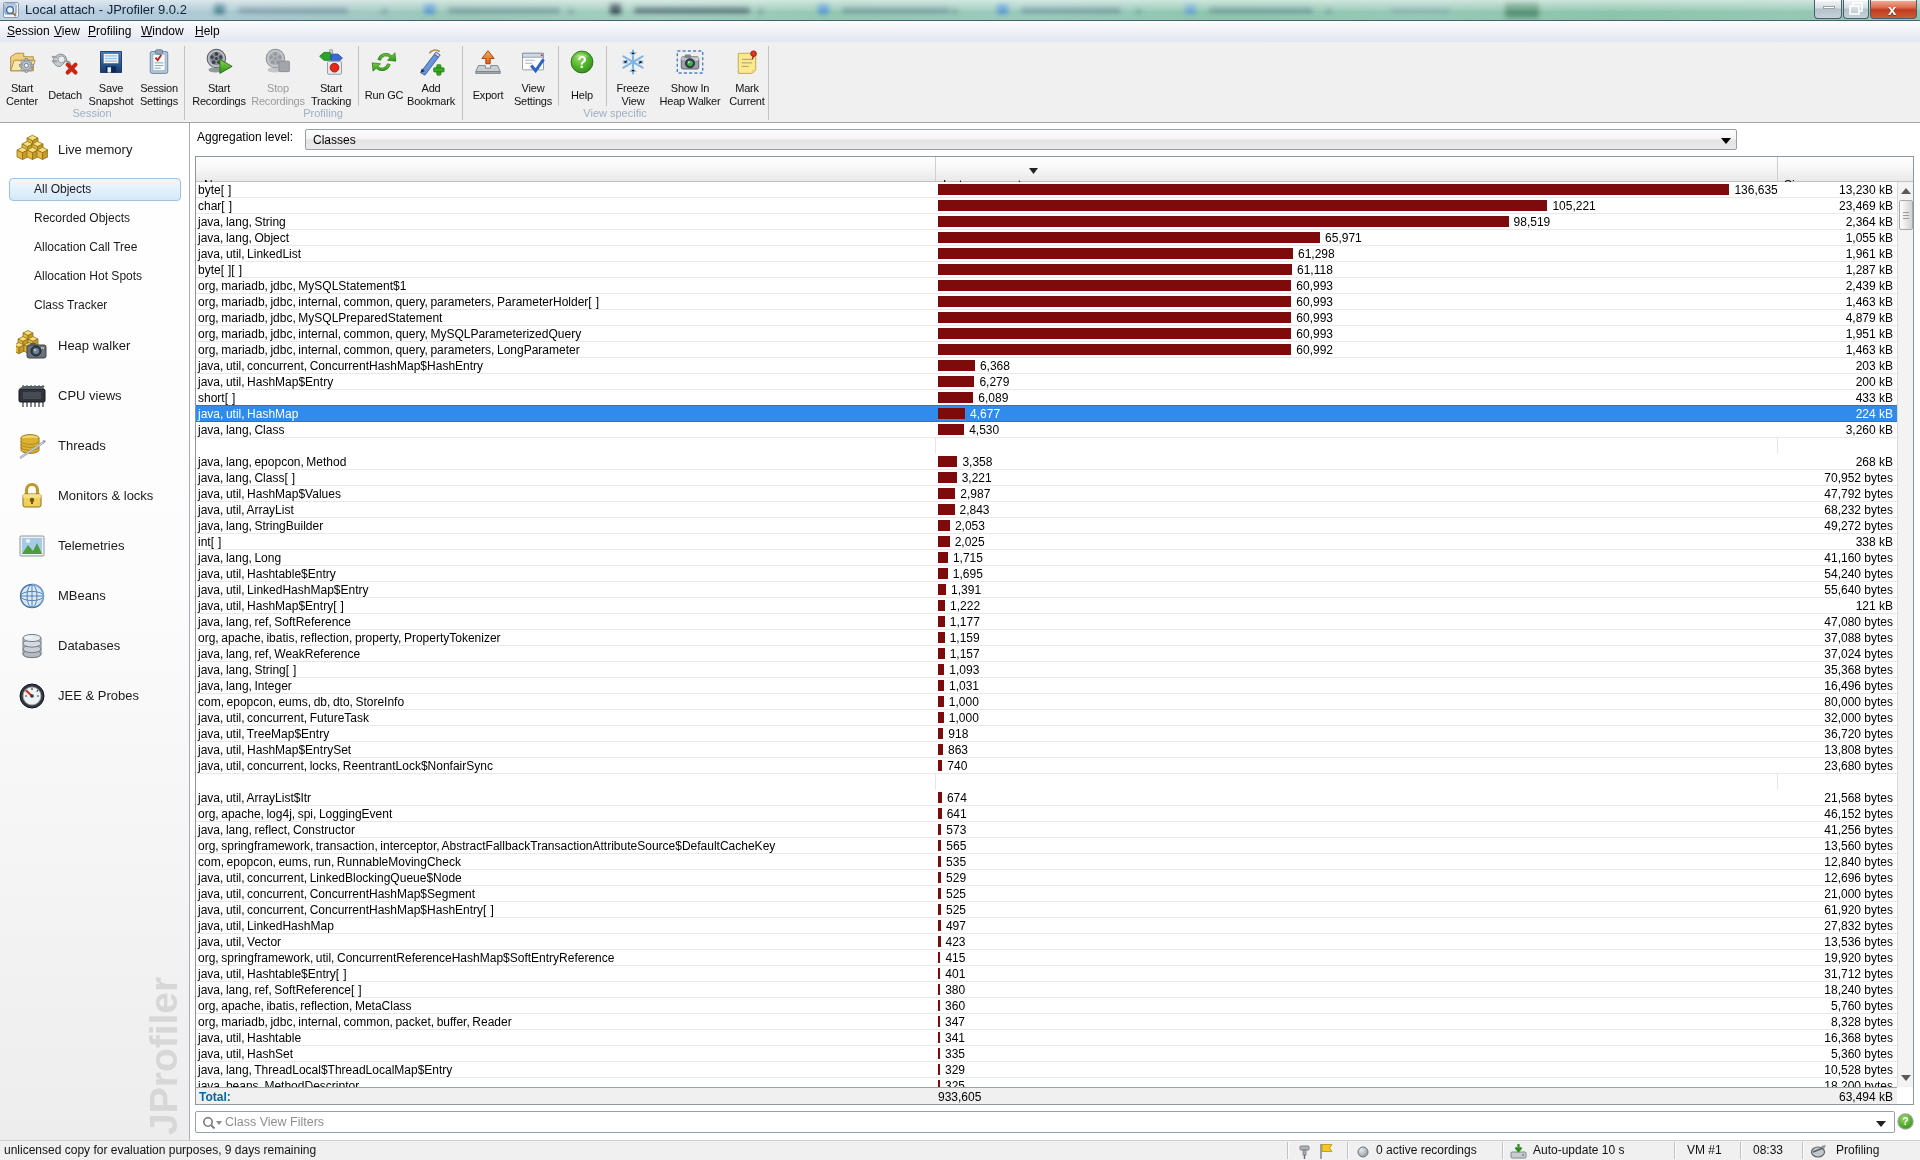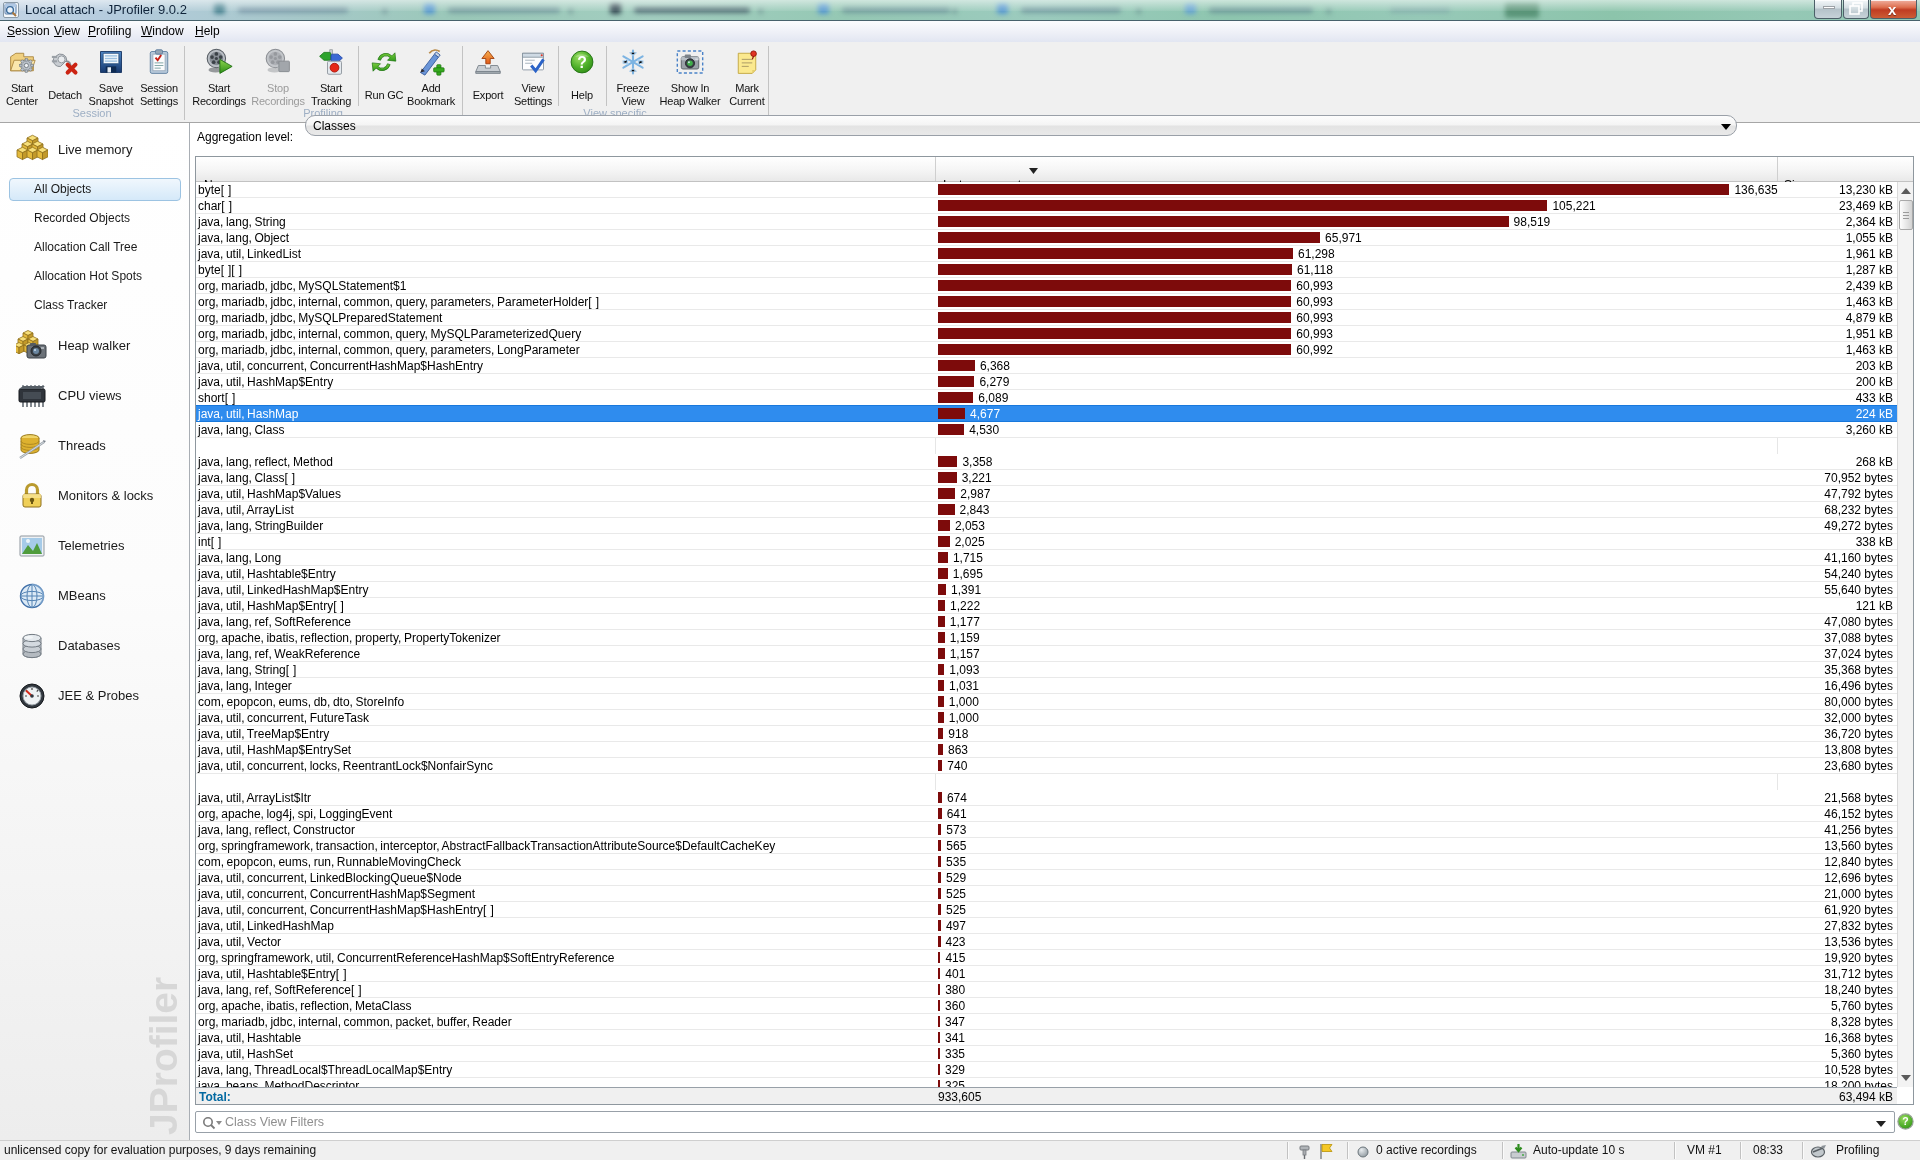--- a/index.html
+++ b/index.html
@@ -44,22 +44,22 @@
 .si{position:absolute;left:16px;width:32px;height:32px}
 .sl{position:absolute;left:58px;font-size:13px;color:#1a1a1a;white-space:nowrap}
 .ss{position:absolute;left:34px;font-size:12px;color:#1a1a1a;white-space:nowrap}
 #selpill{position:absolute;left:9px;top:55px;width:172px;height:23px;
  background:linear-gradient(180deg,#f0f7fd 0,#d5e9f9 100%);
  border:1px solid #9cc3e2;border-radius:4px}
 #jplogo{position:absolute;left:142px;top:1012px;font-size:39px;font-weight:bold;
  color:#d7d7d7;white-space:nowrap;transform:rotate(-90deg);transform-origin:0 0}
 
 #aggl{position:absolute;left:197px;top:130px;font-size:12px;color:#000}
-#aggdd{position:absolute;left:305px;top:115px;width:1432px;height:21px;
- border:1px solid #9aa0a8;border-radius:10px;
+#aggdd{position:absolute;left:305px;top:129px;width:1432px;height:21px;
+ border:1px solid #9aa0a8;border-radius:2px;
  background:linear-gradient(180deg,#fdfdfd 0,#f4f4f4 48%,#e3e3e3 52%,#e9e9e9 100%)}
 #aggdd .t{position:absolute;left:7px;top:3px;font-size:12px;color:#000}
 #aggdd .a{position:absolute;right:5px;top:8px;width:0;height:0;
  border-left:5px solid transparent;border-right:5px solid transparent;border-top:6px solid #000}
 
 #table{position:absolute;left:195px;top:156px;width:1719px;height:949px;
  border:1px solid #8e979e;background:#fff;overflow:hidden}
 #thead{position:absolute;left:0;top:0;width:100%;height:25px;
  background:linear-gradient(180deg,#ffffff 0,#f5f5f5 55%,#e9e9e9 100%);
  border-bottom:1px solid #c2c2c2}
@@ -619,21 +619,21 @@
       <div class="cnt" style="left:774.1px">4,677</div>
       <div class="sz">224 kB</div>
     </div>
 <div class="row" style="top:265px">
       <div class="nm">java, lang, Class</div>
       <div class="bar" style="left:742.0px;width:26.2px"></div>
       <div class="cnt" style="left:773.2px">4,530</div>
       <div class="sz">3,260 kB</div>
     </div>
 <div class="row" style="top:297px">
-      <div class="nm">java, lang, reflect, Method</div>
+      <div class="nm">java, lang, epopcon, Method</div>
       <div class="bar" style="left:742.0px;width:19.4px"></div>
       <div class="cnt" style="left:766.4px">3,358</div>
       <div class="sz">268 kB</div>
     </div>
 <div class="row" style="top:313px">
       <div class="nm">java, lang, Class[ ]</div>
       <div class="bar" style="left:742.0px;width:18.7px"></div>
       <div class="cnt" style="left:765.7px">3,221</div>
       <div class="sz">70,952 bytes</div>
     </div>

